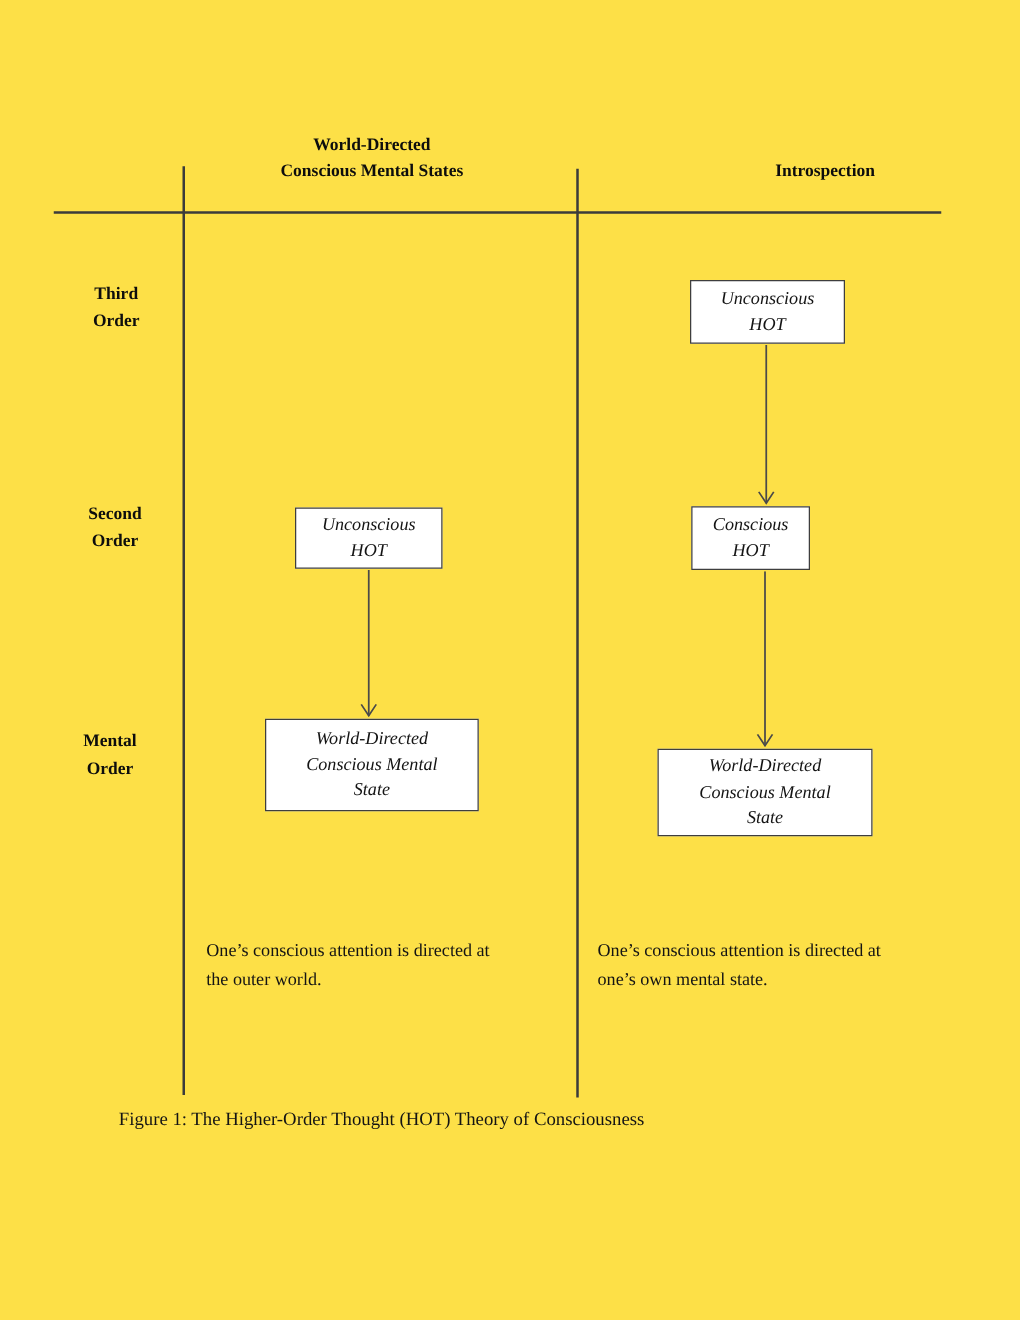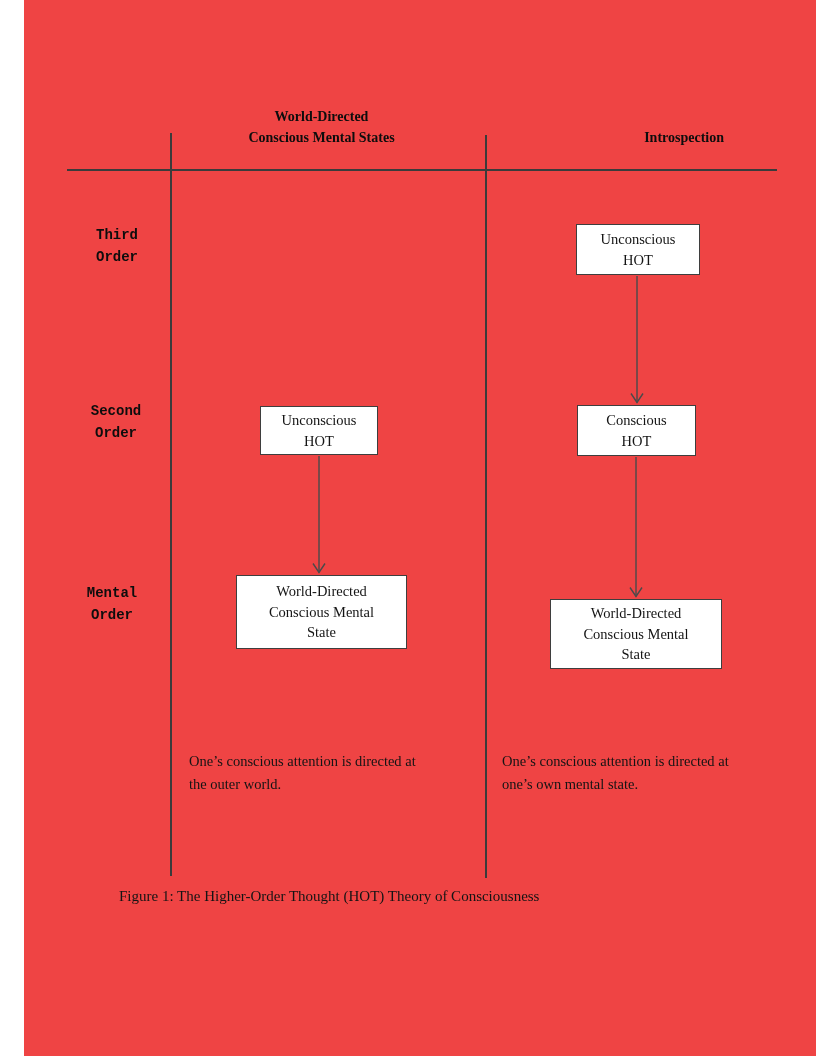--- a/index.html
+++ b/index.html
@@ -4,56 +4,56 @@
 <style>
   * { margin: 0; padding: 0; box-sizing: border-box; }
   html, body { background: #ffffff; }
   body {
     width: 816px; height: 1056px;
     position: relative;
     font-family: "Liberation Serif", "DejaVu Serif", serif;
     color: #111111;
     overflow: hidden;
   }
-  .page { position: absolute; inset: 0; background: #ef4444; margin-left: 24px; }
+  .page { position: absolute; inset: 0; background: #fde047; }
 
   .col-header {
     position: absolute;
     font-weight: bold;
     font-size: 14px;
     line-height: 21px;
     text-align: center;
     white-space: pre-line;
     color: #0d0d0d;
   }
   .row-label {
     position: absolute;
     font-weight: bold;
     font-size: 14px;
     line-height: 21.5px;
     text-align: center;
     white-space: pre-line;
     color: #0d0d0d;
-    font-family: Liberation Mono, monospace;
   }
   .hline { position: absolute; height: 1.6px; background: #3b3b3b; }
   .vline { position: absolute; width: 1.7px; background: #3b3b3b; }
 
   .dbox {
     position: absolute;
     border: 1.6px solid #3e3e3e;
     background: #ffffff;
     display: flex;
     align-items: center;
     justify-content: center;
     text-align: center;
     white-space: pre-line;
     font-size: 14.5px;
     line-height: 20.5px;
     color: #141414;
+    font-style: italic;
   }
   .arrow { position: absolute; }
   .note {
     position: absolute;
     font-size: 14.5px;
     line-height: 22.5px;
     white-space: pre-line;
     color: #141414;
   }
   .caption {
@@ -89,21 +89,21 @@
 HOT</div>
 
   <svg class="arrow" style="left:604px; top:276px;" width="18" height="128" viewBox="0 0 18 128">
     <path d="M9,0 L9,126.5" stroke="#4a4a4a" stroke-width="1.4" fill="none"></path>
     <path d="M3,117.5 L9,126.5 L15,117.5" stroke="#4a4a4a" stroke-width="1.4" fill="none"></path>
   </svg>
 
   <div class="dbox" style="left:236px; top:406px; width:118px; height:49px;">Unconscious
 HOT</div>
 
-  <div class="dbox" style="left:553px; top:405px; width:119px; height:51px;">Conscious
+  <div class="dbox" style="left:553px; top:405px; width:95px; height:51px;">Conscious
 HOT</div>
 
   <svg class="arrow" style="left:286px; top:456px;" width="18" height="118" viewBox="0 0 18 118">
     <path d="M9,0 L9,116.5" stroke="#4a4a4a" stroke-width="1.4" fill="none"></path>
     <path d="M3,107.5 L9,116.5 L15,107.5" stroke="#4a4a4a" stroke-width="1.4" fill="none"></path>
   </svg>
 
   <svg class="arrow" style="left:603px; top:457px;" width="18" height="141" viewBox="0 0 18 141">
     <path d="M9,0 L9,139.5" stroke="#4a4a4a" stroke-width="1.4" fill="none"></path>
     <path d="M3,130.5 L9,139.5 L15,130.5" stroke="#4a4a4a" stroke-width="1.4" fill="none"></path>

